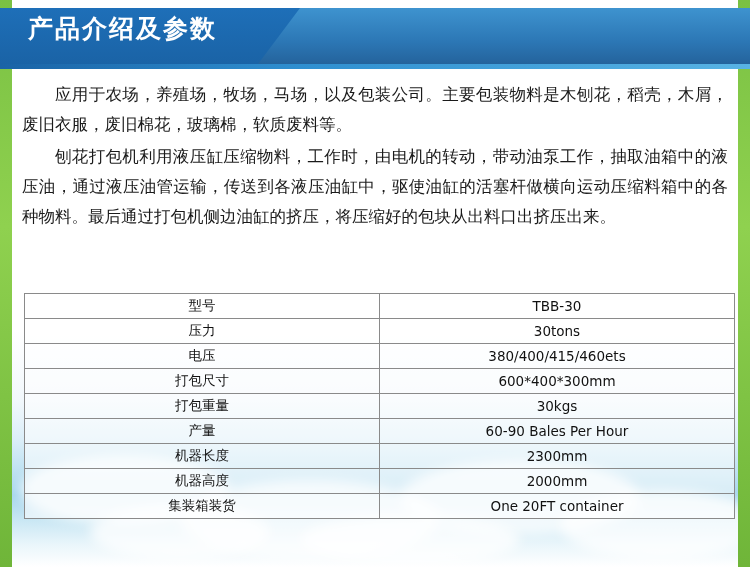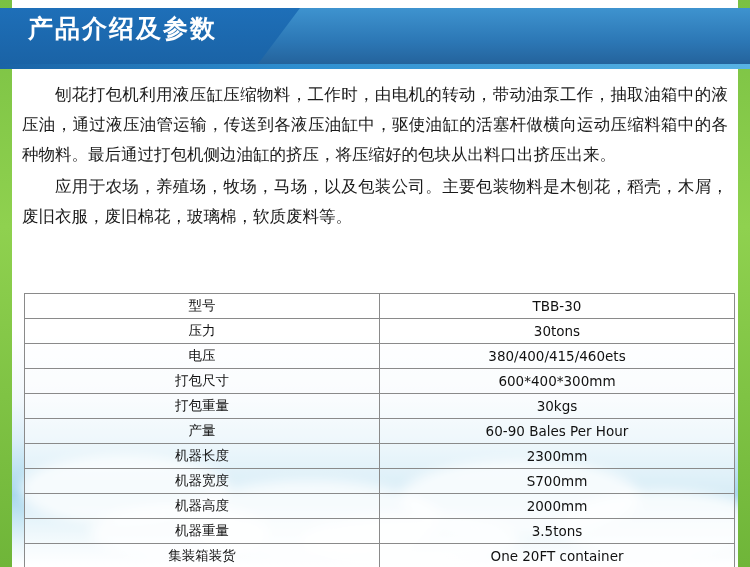--- a/index.html
+++ b/index.html
@@ -175,22 +175,22 @@
 
   <div class="header">
     <div class="header-band"></div>
     <div class="header-band-2"></div>
     <div class="header-title-box"></div>
     <div class="header-title">产品介绍及参数</div>
     <div class="header-underline"></div>
   </div>
 
   <div class="content">
+    <p class="para">应用于农场，养殖场，牧场，马场，以及包装公司。主要包装物料是木刨花，稻壳，木屑，废旧衣服，废旧棉花，玻璃棉，软质废料等。</p>
     <p class="para">刨花打包机利用液压缸压缩物料，工作时，由电机的转动，带动油泵工作，抽取油箱中的液压油，通过液压油管运输，传送到各液压油缸中，驱使油缸的活塞杆做横向运动压缩料箱中的各种物料。最后通过打包机侧边油缸的挤压，将压缩好的包块从出料口出挤压出来。</p>
-    <p class="para">应用于农场，养殖场，牧场，马场，以及包装公司。主要包装物料是木刨花，稻壳，木屑，废旧衣服，废旧棉花，玻璃棉，软质废料等。</p>
   </div>
 
   <div class="spec-table-wrap">
     <table class="spec">
       <tbody>
         <tr>
           <td class="k">型号</td>
           <td class="v">TBB-30</td>
         </tr>
         <tr>
@@ -211,30 +211,22 @@
         </tr>
         <tr>
           <td class="k">产量</td>
           <td class="v">60-90 Bales Per Hour</td>
         </tr>
         <tr>
           <td class="k">机器长度</td>
           <td class="v">2300mm</td>
         </tr>
         <tr>
-          <td class="k">机器宽度</td>
-          <td class="v">S700mm</td>
-        </tr>
-        <tr>
           <td class="k">机器高度</td>
           <td class="v">2000mm</td>
-        </tr>
-        <tr>
-          <td class="k">机器重量</td>
-          <td class="v">3.5tons</td>
         </tr>
         <tr>
           <td class="k">集装箱装货</td>
           <td class="v">One 20FT container</td>
         </tr>
       </tbody>
     </table>
   </div>
 
 </div>

